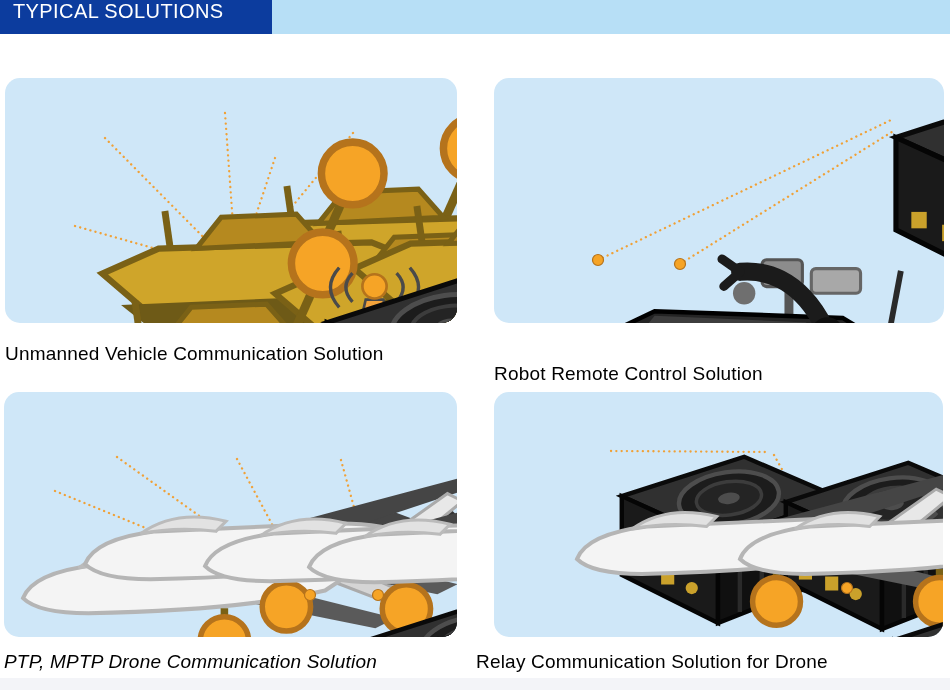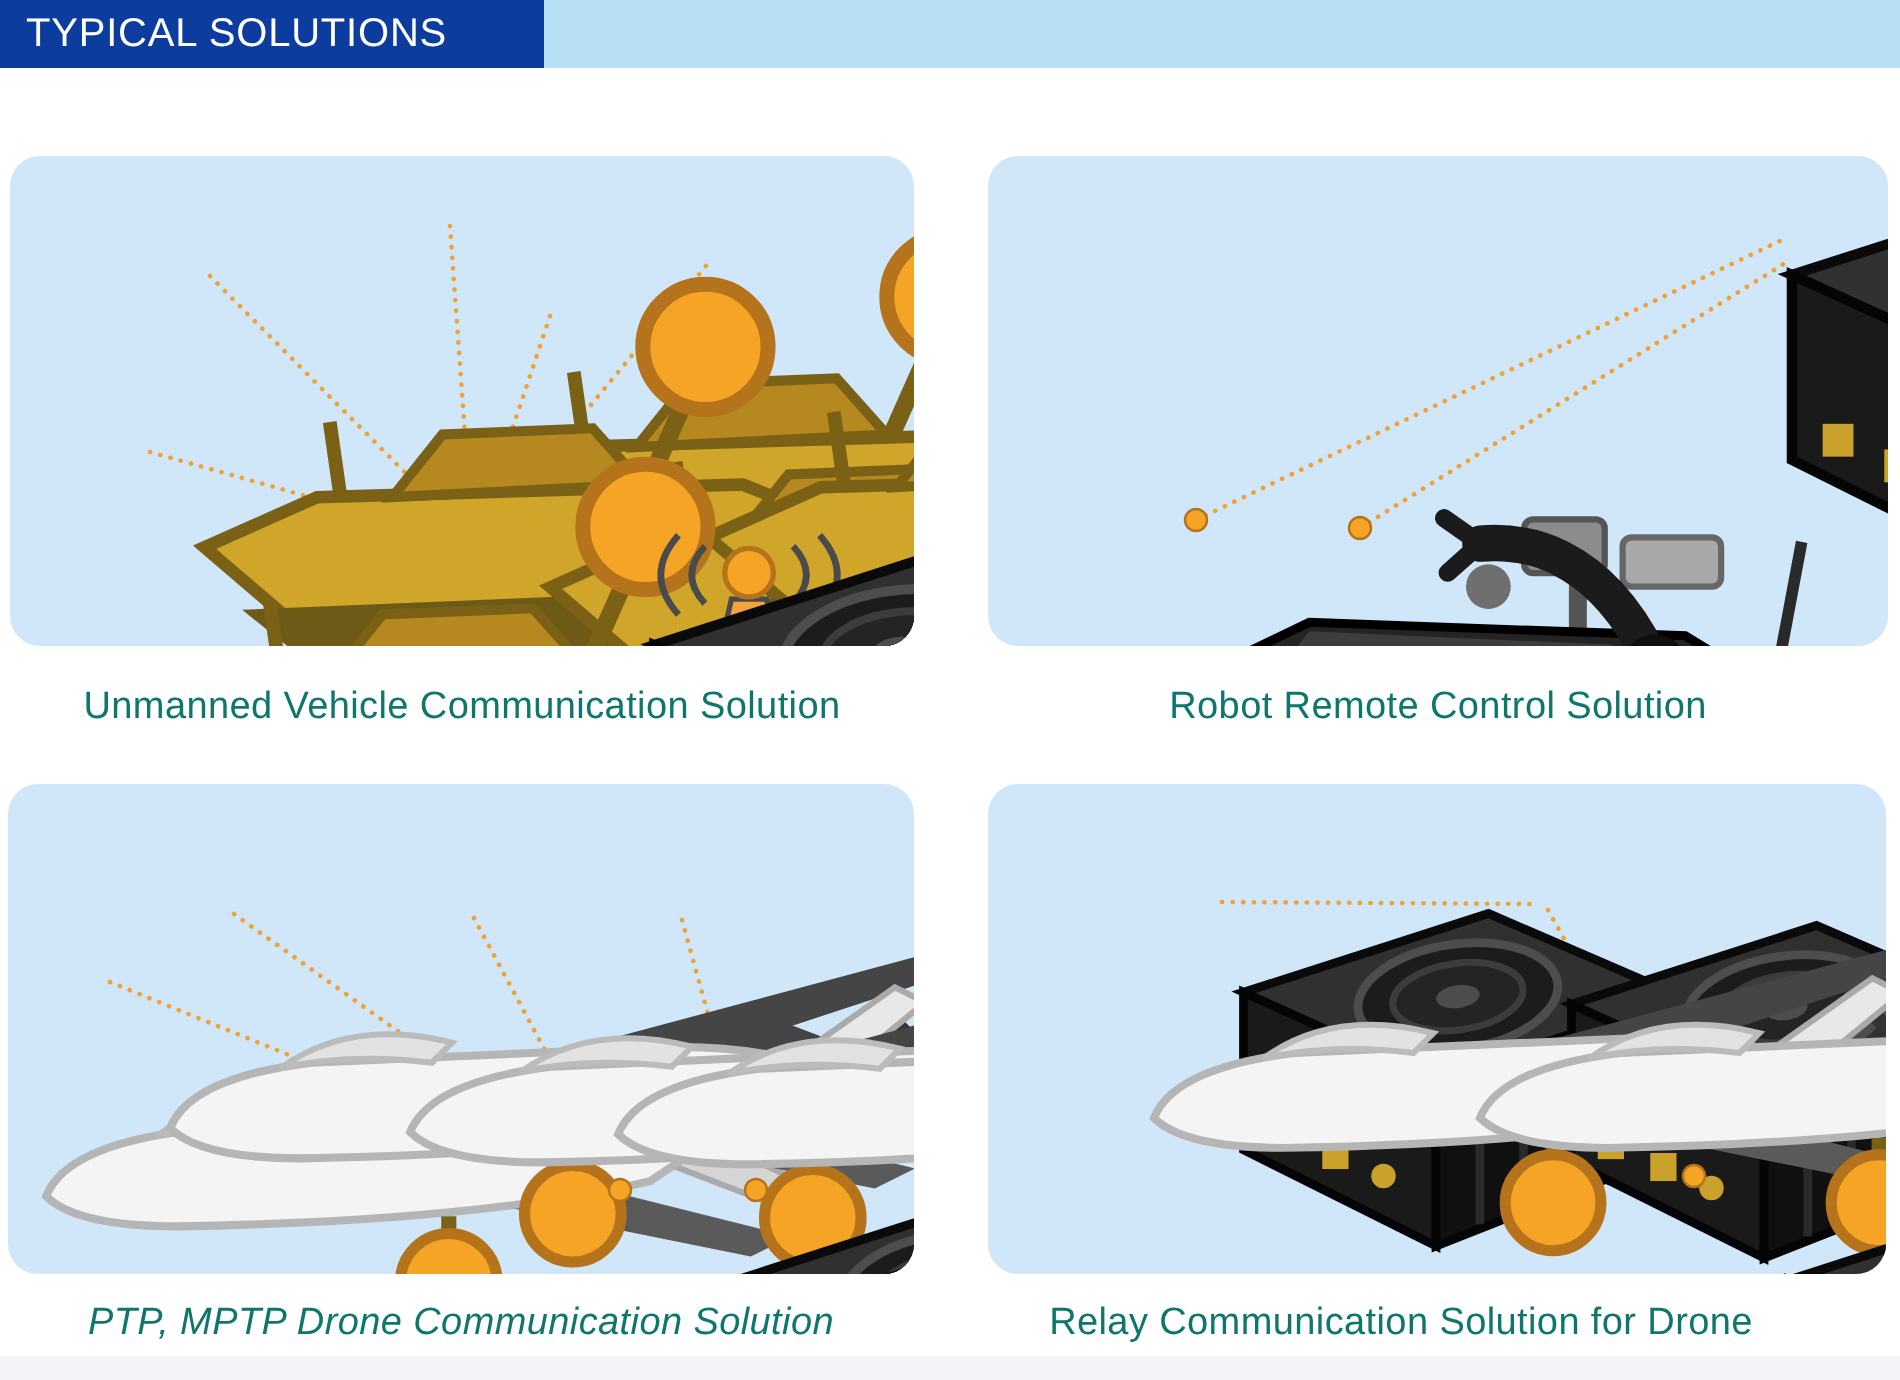--- a/index.html
+++ b/index.html
@@ -3,43 +3,43 @@
 <meta charset="utf-8">
 <style>
   html,body{margin:0;padding:0;}
   body{
     width:950px;height:690px;position:relative;overflow:hidden;
     background:#ffffff;font-family:"Liberation Sans",sans-serif;
   }
   
   .hdr-banner{
     position:absolute;left:0;top:0;width:320px;height:34px;
-    background:#0c3c9e;color:#ffffff;display:flex;align-items:center;
+    background:#0c3c9e;color:#ffffff;display:flex;
     font-size:20px;letter-spacing:0.4px;padding-left:13px;box-sizing:border-box;
   }
   .hdr-strip{
     position:absolute;left:272px;top:0;width:678px;height:34px;
     background:#b7dff6;
   }
   
   .panel{
     position:absolute;background:#cfe7f8;border-radius:15px;overflow:hidden;
   }
   .p1{left:5px;top:78px;width:452px;height:245px;}
   .p2{left:494px;top:78px;width:450px;height:245px;}
   .p3{left:4px;top:392px;width:453px;height:245px;}
   .p4{left:494px;top:392px;width:449px;height:245px;}
   .panel svg{display:block;width:100%;height:100%;}
   
   .caption{
-    position:absolute;height:24px;line-height:24px;text-align:center;
-    color:#0f766e;font-size:19px;letter-spacing:0.2px;font-weight:500;
+    position:absolute;height:24px;line-height:24px;text-align:left;
+    color:#000000;font-size:19px;letter-spacing:0.2px;font-weight:500;
   }
   .c1{left:5px;top:342px;width:452px;}
-  .c2{left:494px;top:342px;width:450px;}
+  .c2{left:494px;top:362px;width:450px;}
   .c3{left:4px;top:650px;width:453px;font-style:italic;}
   .c4{left:476px;top:650px;width:449px;}
   .footer-strip{
     position:absolute;left:0;top:678px;width:950px;height:12px;background:#f3f4f8;
   }
   
   .dotline{stroke:#f0a137;stroke-width:2.3;stroke-dasharray:0.1 5.2;stroke-linecap:round;fill:none;}
   .node{fill:#f6a426;stroke:#b5731c;stroke-width:1.2;}
 </style>
 </head>

